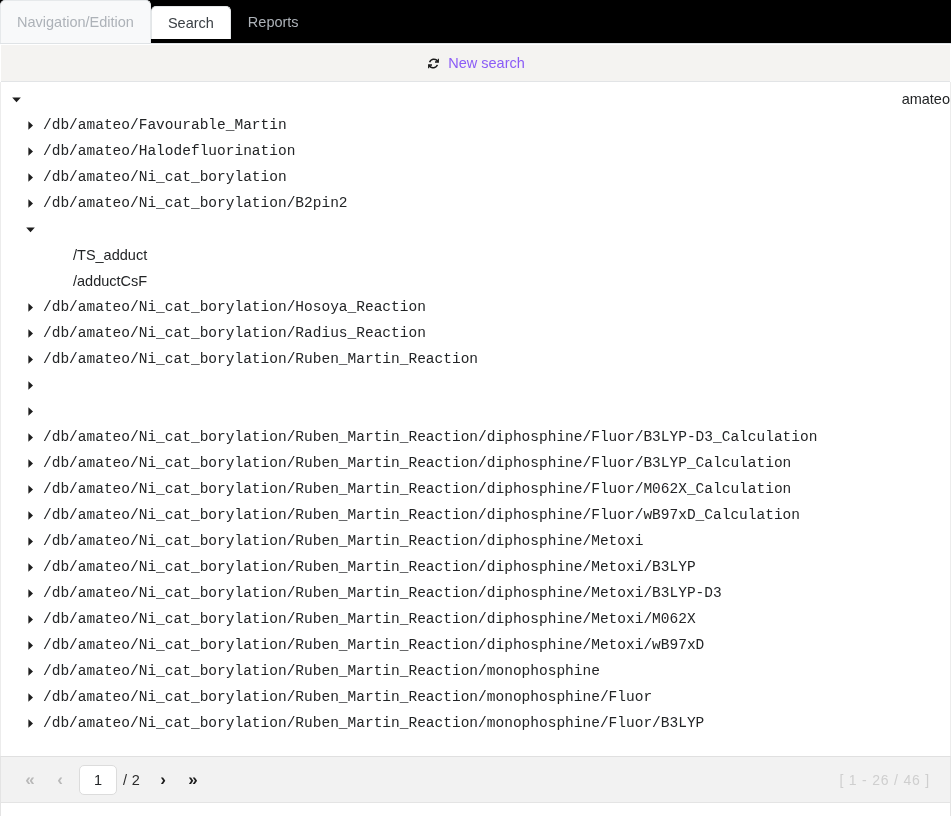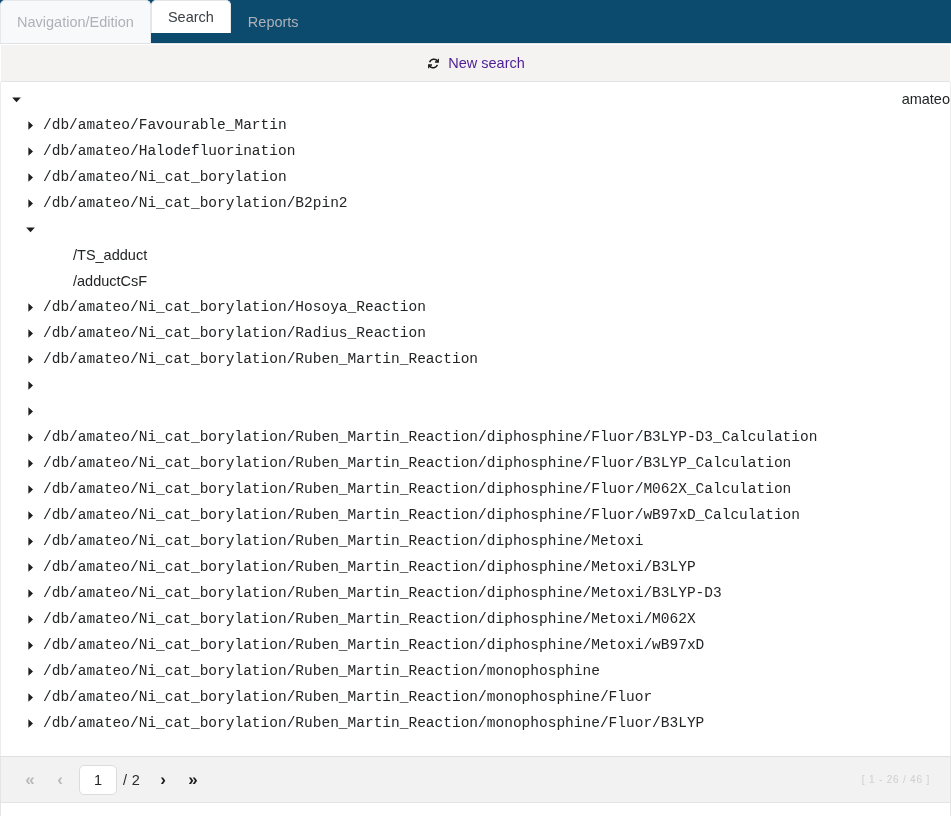--- a/index.html
+++ b/index.html
@@ -20,24 +20,24 @@
     height: 816px;
     display: flex;
     flex-direction: column;
     background: #ffffff;
   }
 
   
   .tabbar {
     height: 44px;
     min-height: 44px;
-    background: #0c4a6e;
+    background: #000000;
     border-bottom: 1px solid #dfe3e6;
     display: flex;
-    align-items: flex-start;
+    align-items: center;
     padding: 0;
     box-sizing: border-box;
     position: relative;
   }
   .tab {
     height: 43px;
     display: flex;
     align-items: center;
     padding: 0 16px;
     font-size: 14.5px;
@@ -82,21 +82,21 @@
     align-items: center;
     justify-content: center;
     box-sizing: border-box;
     margin: 0 1px;
   }
   .newsearch {
     display: inline-flex;
     align-items: center;
     gap: 7px;
     font-size: 14.5px;
-    color: #4c1d95;
+    color: #8b5cf6;
     cursor: pointer;
     background: transparent;
     border: none;
     padding: 3px 6px;
     font-family: "Liberation Sans", sans-serif;
   }
   .refresh-ic {
     width: 15px;
     height: 15px;
     display: inline-block;
@@ -193,21 +193,21 @@
     outline: none;
   }
   .pagetotal {
     font-size: 14.5px;
     color: #2b2b2b;
     margin: 0 8px 0 0;
     letter-spacing: .3px;
   }
   .spacer { flex: 1 1 auto; }
   .rangeinfo {
-    font-size: 10px;
+    font-size: 14px;
     color: #cfcfcf;
     letter-spacing: .8px;
     padding-right: 6px;
   }
   .bottomstrip {
     height: 14px;
     min-height: 14px;
     background: #ffffff;
     border-top: 1px solid #e4e4e4;
     border-left: 1px solid #e4e4e4;

